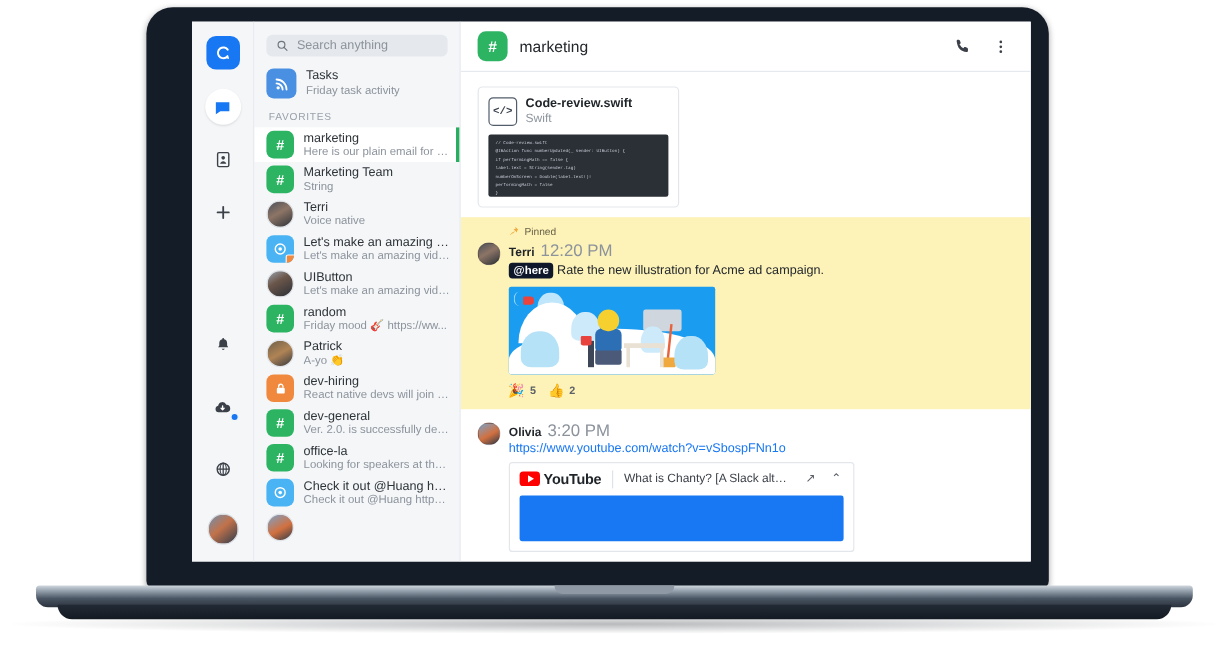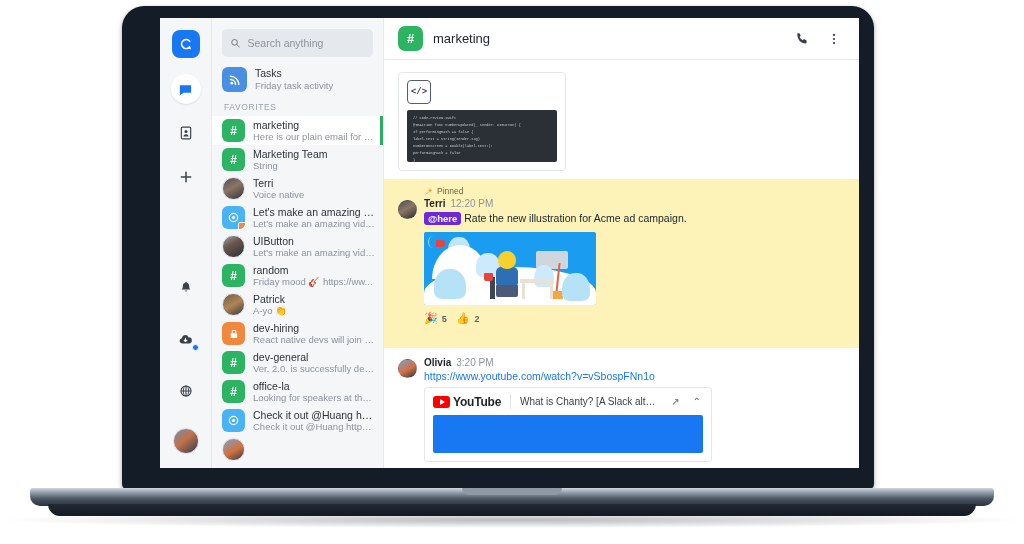--- a/index.html
+++ b/index.html
@@ -91,21 +91,21 @@
     background: #f4f6f8;
     border-right: 1px solid #e6e9ed;
     flex: 0 0 172px;
     display: flex; flex-direction: column;
     overflow: hidden;
   }
   .search-wrap { padding: 11px 10px 6px 10px; }
   .search-box {
     display: flex; align-items: center; gap: 7px;
     background: #e5e8ec; border-radius: 5px;
-    height: 28px; padding: 0 8px;
+    height: 18px; padding: 0 8px;
   }
   .search-box input {
     border: none; outline: none; background: transparent;
     font-family: "Liberation Sans", sans-serif;
     font-size: 10.5px; color: #4a4f57; width: 100%;
   }
   .search-box input::placeholder { color: #8c939c; }
 
   .tasks-row {
     display: flex; align-items: center; gap: 8px;
@@ -199,33 +199,33 @@
     margin-top: 6px; background: #2b2f36; border-radius: 2px;
     padding: 5px 6px; height: 52px; overflow: hidden;
   }
   .code-line {
     font-family: "Liberation Mono", monospace;
     font-size: 3.6px; line-height: 1.95; color: #c7cdd6; white-space: nowrap;
   }
 
   
   .pinned {
-    background: #fdf2b8; padding: 7px 14px 23px 14px;
+    background: #fdf2b8; padding: 7px 14px 9px 14px;
   }
   .pin-tag { display:flex; align-items:center; gap:4px; padding-left: 26px; }
   .pin-tag-txt { font-size: 8.5px; color: #6a6348; }
   .msg-row { display: flex; gap: 7px; margin-top: 2px; }
   .msg-av { width:19px; height:19px; border-radius:50%; flex:0 0 19px; margin-top:2px; border:1px solid rgba(0,0,0,.06); }
   .msg-main { flex: 1 1 auto; min-width: 0; }
   .msg-meta { display: flex; align-items: baseline; gap: 5px; }
   .msg-author { font-size: 10px; font-weight: bold; color: #1f2429; }
-  .msg-time { font-size: 10px; color: #8c939c; }
+  .msg-time { font-size: 14px; color: #8c939c; }
   .msg-text { font-size: 10.5px; color: #23282d; margin-top: 2px; line-height: 1.45; }
   .mention {
-    background: #6d28d9; color: #fff; border-radius: 3px;
+    background: #0f172a; color: #fff; border-radius: 3px;
     padding: 1px 4px; font-size: 9.5px; font-weight: bold;
   }
 
   .illus {
     width: 172px; height: 73px; margin-top: 6px;
     border-radius: 2px; overflow: hidden; position: relative;
     background: #1a9cf0;
   }
   .illus-ground {
     position:absolute; left:0; right:0; bottom:0; height: 38px; background:#ffffff;
@@ -539,20 +539,24 @@
           </svg>
         </div>
       </div>
 
       <div class="chat-body">
 
         <div class="msg-code">
           <div class="code-card">
             <div class="code-head">
               <div class="code-badge">&lt;/&gt;</div>
+              <div>
+                <div class="code-name">Code-review.swift</div>
+                <div class="code-lang">Swift</div>
+              </div>
             </div>
             <div class="code-block">
               <div class="code-line">// Code-review.swift</div>
               <div class="code-line">@IBAction func numberUpdated(_ sender: UIButton) {</div>
               <div class="code-line">    if performingMath == false {</div>
               <div class="code-line">        label.text = String(sender.tag)</div>
               <div class="code-line">        numberOnScreen = Double(label.text!)!</div>
               <div class="code-line">        performingMath = false</div>
               <div class="code-line">    }</div>
 

